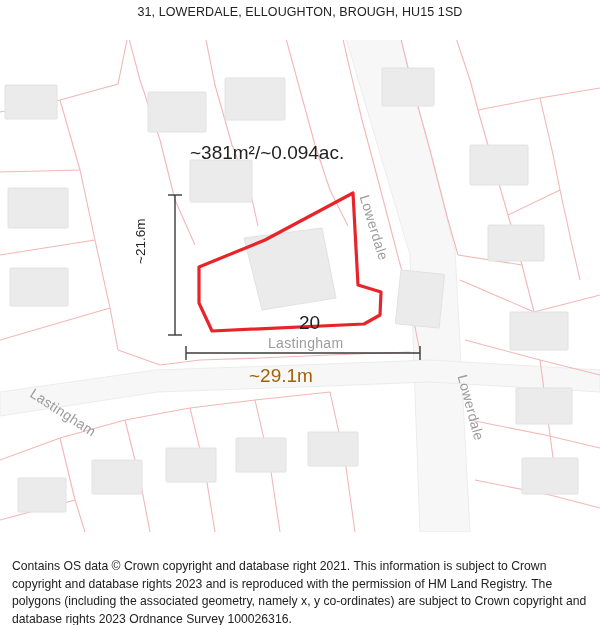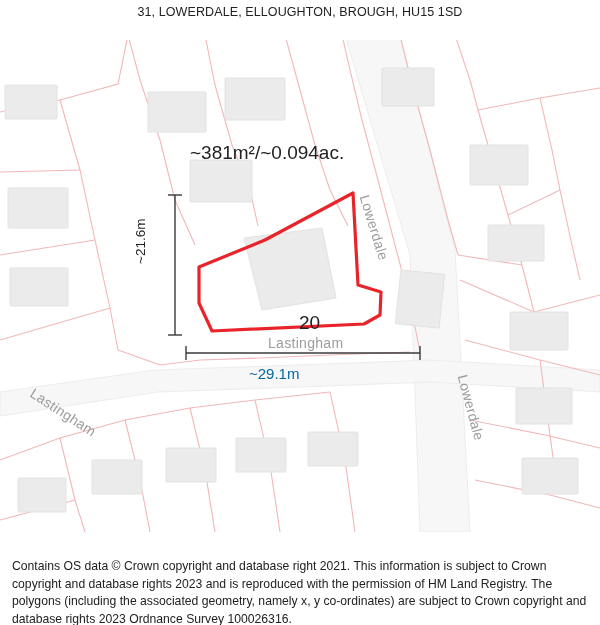--- a/index.html
+++ b/index.html
@@ -43,21 +43,21 @@
     left: 299px; top: 272px;
     font-size: 19px; color: #222;
   }
   #dim-height {
     left: 133px; top: 224px;
     font-size: 13.5px; color: #222;
     transform: rotate(-90deg); transform-origin: left top;
   }
   #dim-width {
     left: 249px; top: 325px;
-    font-size: 15px; color: #0369a1;
+    font-size: 19px; color: #a16207;
   }
 
   .street {
     position: absolute; white-space: nowrap;
     font-size: 14px; color: #9c9c9c;
     letter-spacing: 0.3px;
   }
   #street-lowerdale-1 { left: 372px; top: 153px; transform: rotate(73deg); transform-origin: left top; }
   #street-lowerdale-2 { left: 470px; top: 333px; transform: rotate(75deg); transform-origin: left top; }
   #street-lastingham-1 { left: 268px; top: 295px; }

